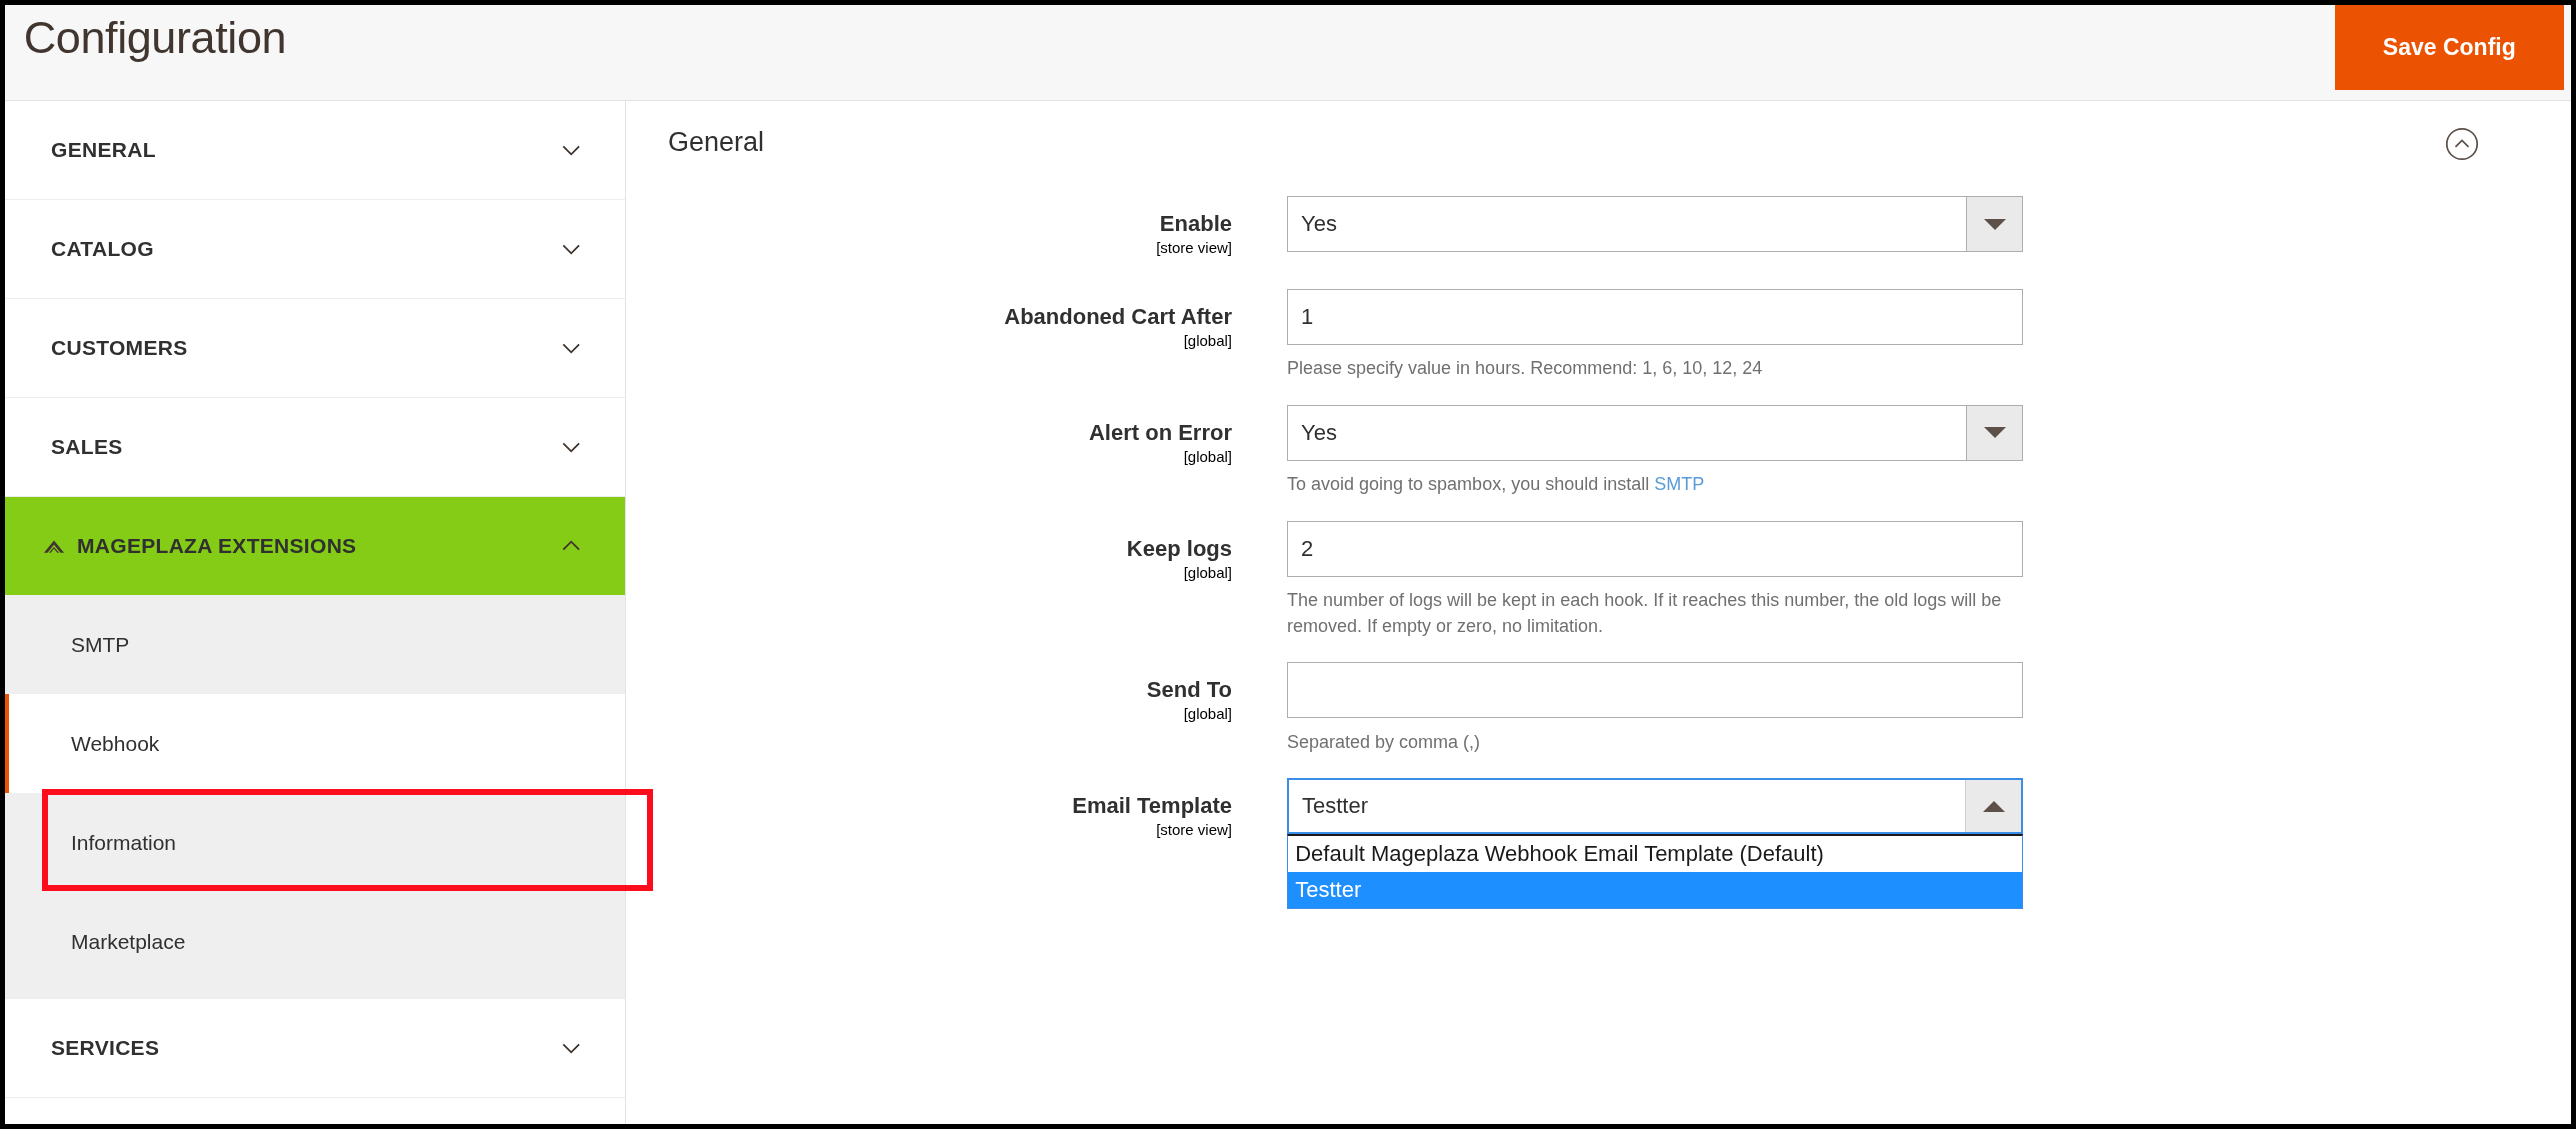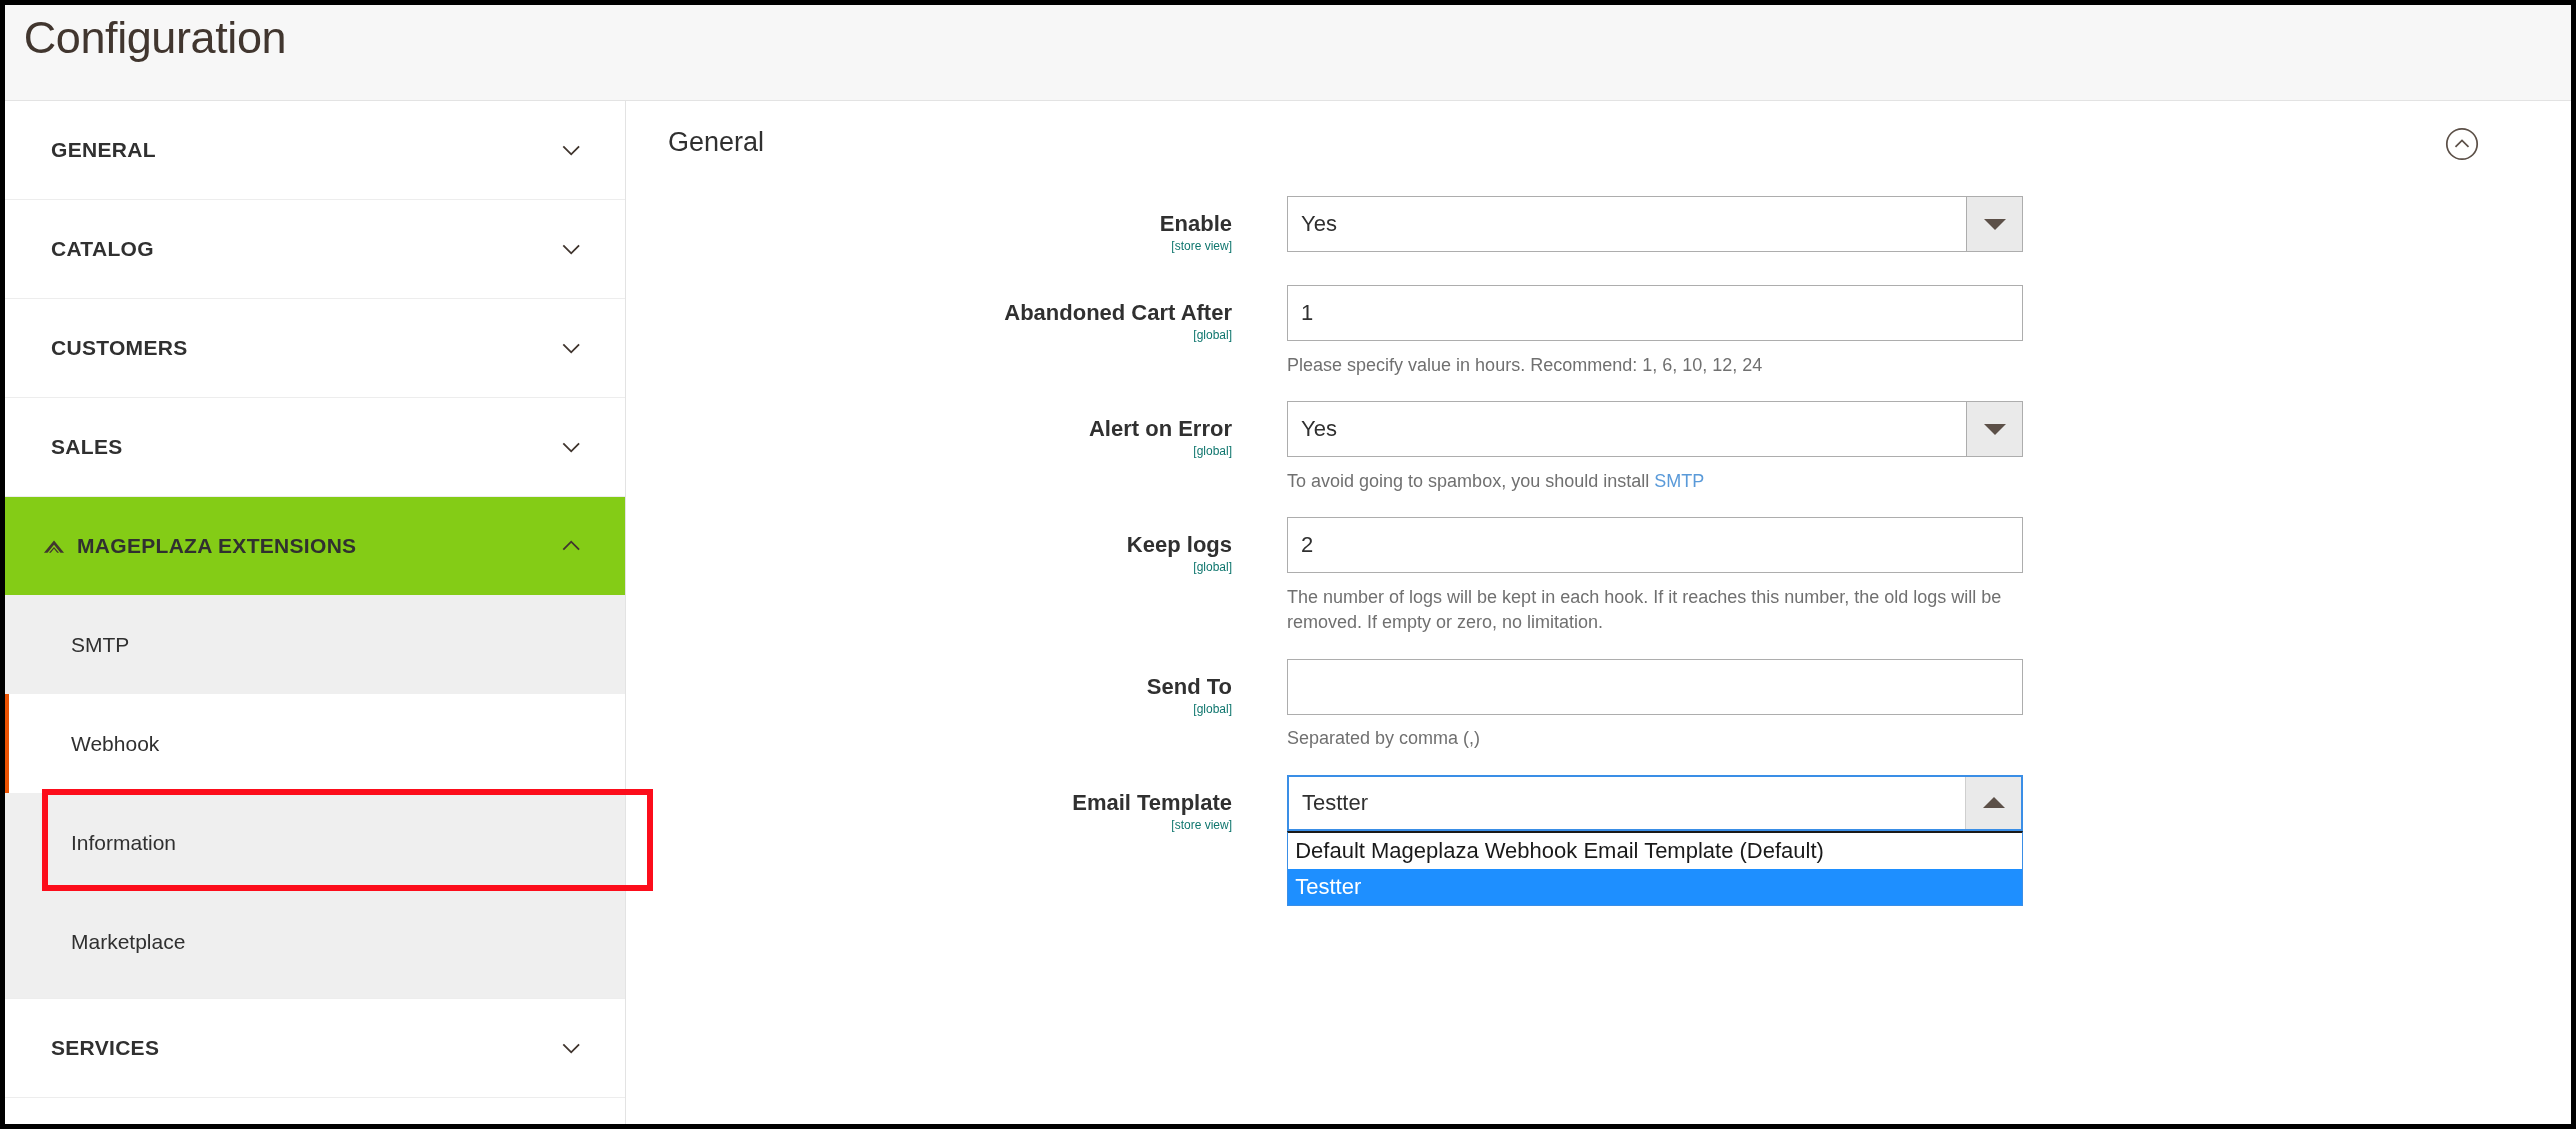--- a/index.html
+++ b/index.html
@@ -139,21 +139,21 @@
     width: 633px; flex: 0 0 633px;
     text-align: right;
     padding-right: 27px;
     padding-top: 16px;
   }
   .field-label .lbl {
     font-size: 22px; font-weight: 700; color: #303030;
     display: block; line-height: 1.08;
   }
   .field-label .scope {
-    font-size: 12px; color: #0f766e; display: block;
+    font-size: 15px; color: #000000; display: block;
     margin-top: 4.3px; line-height: 1.1;
   }
   .field-control {
     position: relative;
     width: 736px;
   }
 
   input.text-input {
     width: 736px; height: 56px;
     border: 1.4px solid #adadad;
@@ -228,20 +228,21 @@
   }
   .hint a { color: #5a9ad9; text-decoration: none; }
 </style>
 </head>
 <body>
 
 <div class="page-frame">
 
   <div class="topbar">
     <div class="page-title">Configuration</div>
+    <button class="save-btn">Save Config</button>
   </div>
 
   <div class="body-wrap">
 
     <div class="sidebar">
 
       <div class="nav-section">
         <div class="nav-section-head">
           <span class="label">
               <span>GENERAL</span>

